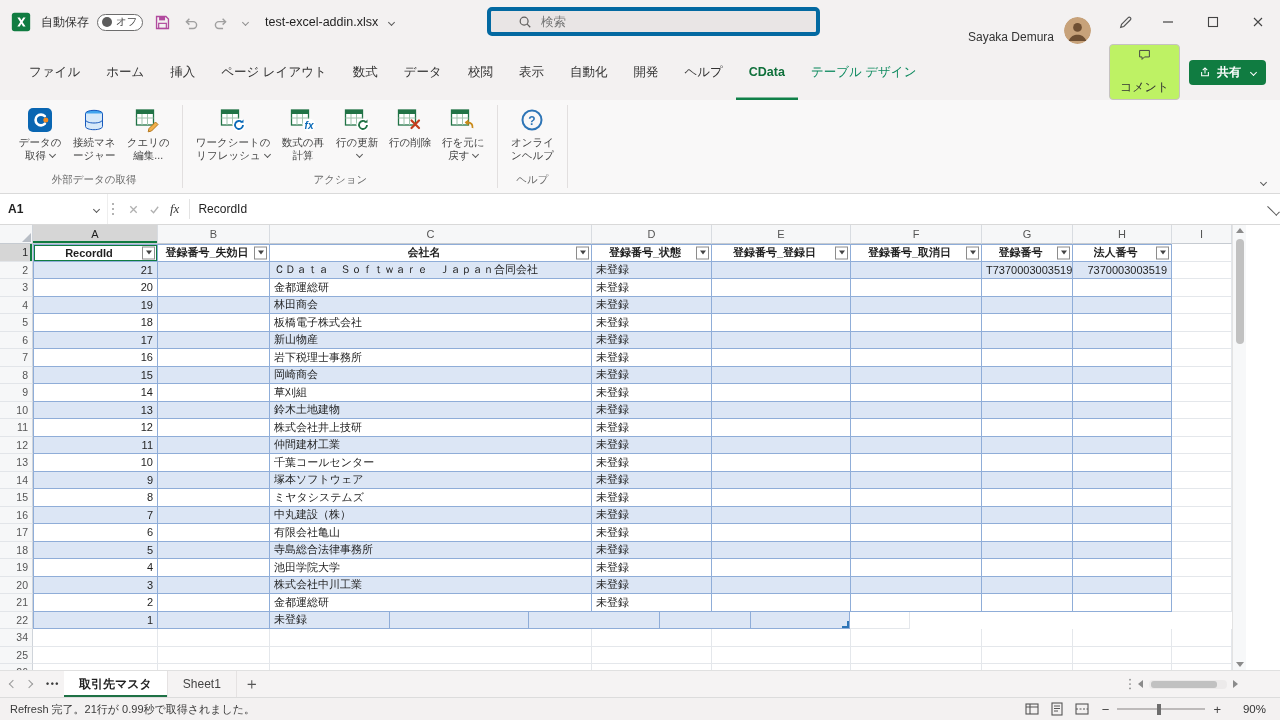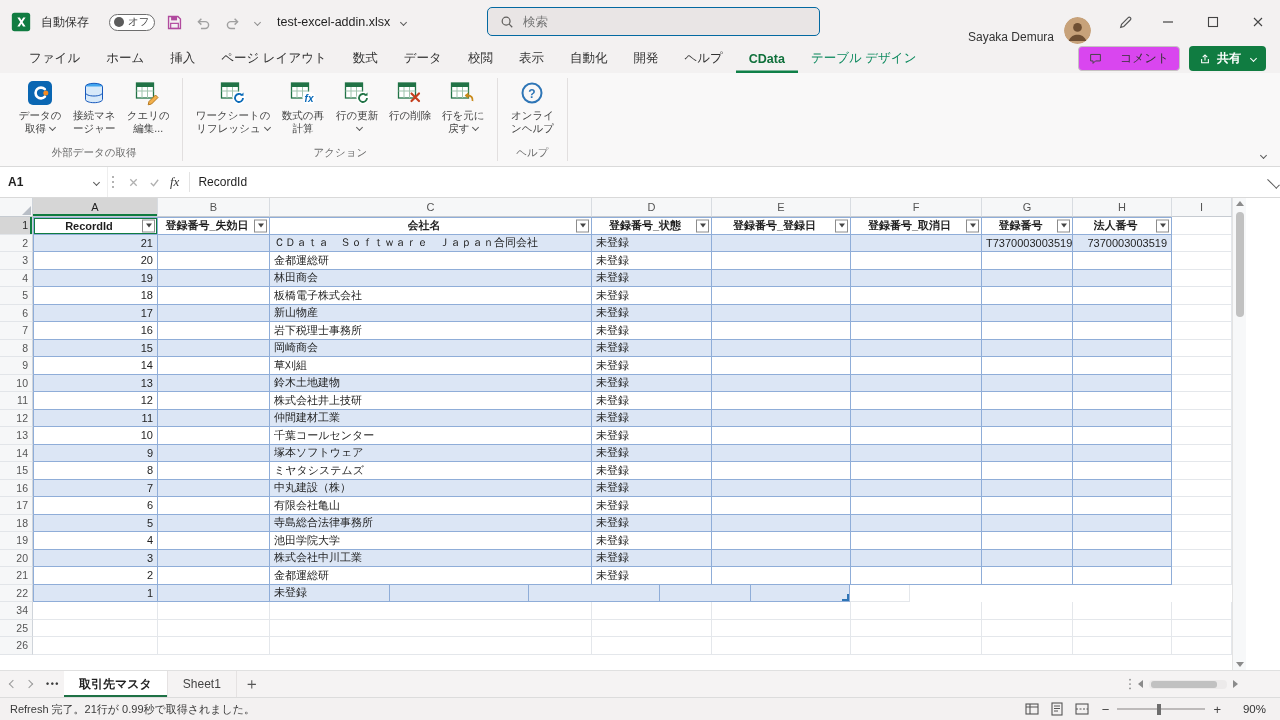--- a/index.html
+++ b/index.html
@@ -4,45 +4,45 @@
 <style>
   * { box-sizing: border-box; margin: 0; padding: 0; }
   html,body { width:1280px; height:720px; overflow:hidden; }
   body { font-family:"Liberation Sans","DejaVu Sans",sans-serif; background:#fff; color:#222; }
   .app { display:flex; flex-direction:column; height:720px; }
 
   
   .titlebar { flex:0 0 44px; background:#f3f1f1; display:flex; align-items:center; position:relative; }
   .tb-left { display:flex; align-items:center; gap:9px; padding-left:10px; }
   .logo { width:22px; height:22px; }
-  .autosave { display:flex; align-items:center; gap:20px; font-size:12px; color:#333; }
+  .autosave { display:flex; align-items:center; gap:8px; font-size:12px; color:#333; }
   .toggle { width:46px; height:17px; border:1px solid #6d6d6d; border-radius:9px; background:#fff; display:flex; align-items:center; gap:4px; padding:0 4px; }
   .knob { width:10px; height:10px; border-radius:50%; background:#5c5c5c; }
   .toggle-label { font-size:10.5px; color:#444; }
   .qat-btn { width:20px; height:20px; display:flex; align-items:center; justify-content:center; }
   .qat-btn svg { width:17px; height:17px; }
   .filename { display:flex; align-items:center; gap:7px; font-size:12.5px; color:#1f1f1f; margin-left:8px; }
-  .search { position:absolute; left:487px; top:7px; width:333px; height:29px; background:#e9e5e5; border:1px solid #0369a1; border-radius:5px; display:flex; align-items:center; gap:9px; padding-left:12px; }
+  .search { position:absolute; left:487px; top:7px; width:333px; height:29px; background:#e9e5e5; border:4px solid #0369a1; border-radius:5px; display:flex; align-items:center; gap:9px; padding-left:12px;justify-content:center; }
   .search svg { width:14px; height:14px; }
   .search input { border:none; outline:none; background:transparent; font-size:12.5px; color:#555; width:260px; font-family:inherit; }
   .tb-right { margin-left:auto; display:flex; align-items:flex-end; height:100%; }
   .user-name { font-size:12px; color:#333; margin-right:10px; }
   .avatar { width:27px; height:27px; border-radius:50%; overflow:hidden; margin-right:16px; }
   .avatar svg { width:100%; height:100%; }
   .pen-btn { width:38px; height:44px; display:flex; align-items:center; justify-content:center; }
   .win-btn { width:45px; height:44px; display:flex; align-items:center; justify-content:center; }
   .win-btn svg { width:12px; height:12px; }
 
   
   .ribbon-tabs { flex:0 0 29px; background:#f3f1f1; display:flex; align-items:stretch; padding-left:16px; }
   .rtab { display:flex; align-items:center; padding:0 13px; font-size:12.5px; color:#333; white-space:nowrap; }
   .rtab.active { color:#0f703b; font-weight:700; box-shadow:inset 0 -2.5px 0 #0f8048; }
   .rtab.contextual { color:#0e8a5f; }
   .ribbon-right { margin-left:auto; display:flex; align-items:center; gap:9px; padding-right:14px; }
-  .btn-comments { display:flex; align-items:center; gap:18px; border:1px solid #c6c2c2; background:#d946ef; border-radius:4px; font-size:12px; color:#333; padding:3px 10px; }
+  .btn-comments { display:flex; align-items:center; gap:18px; border:1px solid #c6c2c2; background:#bef264; border-radius:4px; font-size:12px; color:#333; padding:3px 10px;flex-direction:column; }
   .btn-share { display:flex; align-items:center; gap:6px; background:#107c41; color:#fff; border-radius:4px; font-size:12px; padding:4px 10px; font-weight:600; }
   .btn-share .chev { border-color:#fff; }
 
   
   .ribbon-content { flex:0 0 94px; background:#f9f8f8; border-bottom:1px solid #dadada; display:flex; align-items:stretch; padding-left:8px; position:relative; }
   .rgroup { display:flex; flex-direction:column; align-items:center; padding:3px 5px 2px; }
   .rgroup-buttons { display:flex; align-items:flex-start; flex:1; }
   .rbtn { display:flex; flex-direction:column; align-items:center; padding:4px 4px 2px; margin:0 1px; border-radius:3px; }
   .ricon { width:26px; height:26px; margin-bottom:3px; }
   .ricon svg { width:100%; height:100%; }

